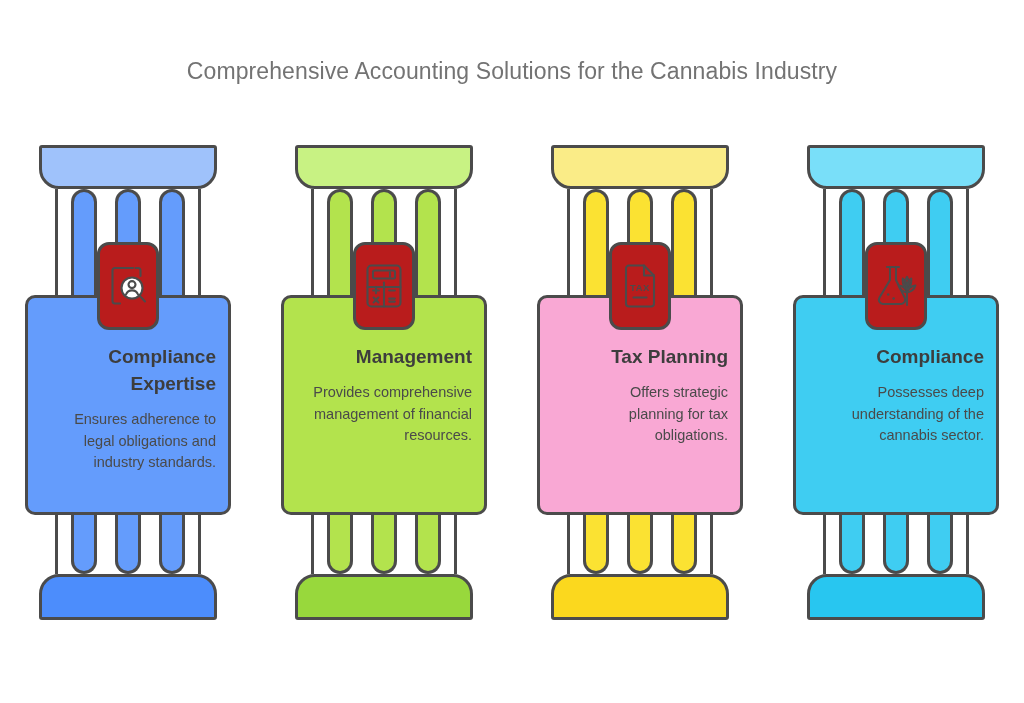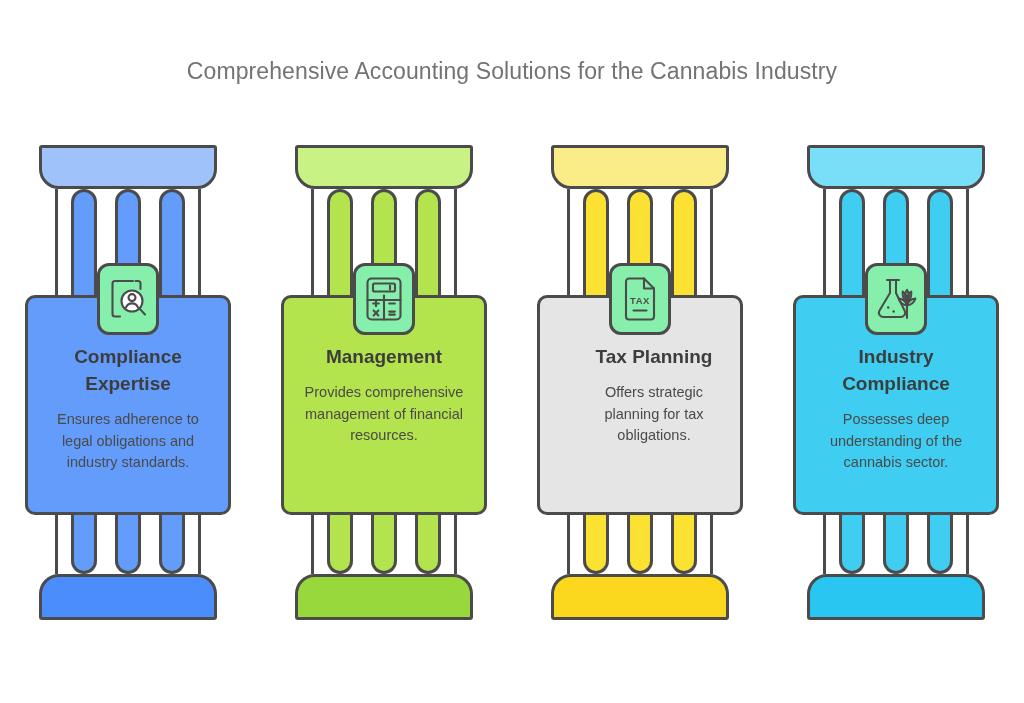--- a/index.html
+++ b/index.html
@@ -116,21 +116,21 @@
   .body-panel {
     position: absolute;
     top: 150px;
     left: 50%;
     transform: translateX(-50%);
     width: 206px;
     height: 220px;
     border: 3px solid #4b4b4b;
     border-radius: 10px;
     padding: 46px 12px 12px;
-    text-align: center;
+    text-align: right;
     z-index: 3;
   }
 
   .card-title {
     font-size: 19px;
     font-weight: bold;
     color: #3d3d3d;
     line-height: 1.42;
     margin-bottom: 11px;
   }
@@ -138,26 +138,26 @@
   .card-desc {
     font-size: 14.5px;
     font-weight: 400;
     color: #4a4a4a;
     line-height: 1.5;
   }
 
   
   .icon-badge {
     position: absolute;
-    top: 118px;
+    top: 97px;
     left: 50%;
     transform: translateX(-50%);
     width: 62px;
-    height: 72px;
-    background: #86efac;
+    height: 88px;
+    background: #b91c1c;
     border: 3px solid #4b4b4b;
     border-radius: 12px;
     z-index: 5;
     display: flex;
     align-items: center;
     justify-content: center;
   }
   .icon-badge svg { display: block; }
 </style>
 </head>
@@ -266,21 +266,21 @@
         <div class="shaft lower">
           <div class="wall left"></div>
           <div class="wall right"></div>
           <div class="flutes">
             <div class="flute" style="background: rgb(251, 226, 50);"></div>
             <div class="flute" style="background: rgb(251, 226, 50);"></div>
             <div class="flute" style="background: rgb(251, 226, 50);"></div>
           </div>
         </div>
         <div class="base" style="background: rgb(251, 216, 30);"></div>
-        <div class="body-panel" style="background: #e5e5e5; padding-left: 40px;">
+        <div class="body-panel" style="background: #f9a8d4; padding-left: 40px;">
           <div class="card-title">
             <div>Tax Planning</div>
           </div>
           <div class="card-desc">Offers strategic planning for tax obligations.</div>
         </div>
         <div class="icon-badge">
           <span>
             <svg width="36" height="46" viewBox="0 0 36 46" fill="none" stroke="#4b4b4b" stroke-width="2.1" stroke-linecap="round" stroke-linejoin="round">
               <path d="M4 5.5 a3 3 0 0 1 3 -3 H22 L32 12.5 V40.5 a3 3 0 0 1 -3 3 H7 a3 3 0 0 1 -3 -3 Z"></path>
               <path d="M22 2.5 V12.5 H32"></path>
@@ -306,21 +306,20 @@
           <div class="wall right"></div>
           <div class="flutes">
             <div class="flute" style="background: rgb(63, 205, 242);"></div>
             <div class="flute" style="background: rgb(63, 205, 242);"></div>
             <div class="flute" style="background: rgb(63, 205, 242);"></div>
           </div>
         </div>
         <div class="base" style="background: rgb(40, 198, 240);"></div>
         <div class="body-panel" style="background: rgb(63, 205, 242);">
           <div class="card-title">
-            <div>Industry</div>
             <div>Compliance</div>
           </div>
           <div class="card-desc">Possesses deep understanding of the cannabis sector.</div>
         </div>
         <div class="icon-badge">
           <span>
             <svg width="44" height="44" viewBox="0 0 44 44" fill="none" stroke="#4b4b4b" stroke-width="2.05" stroke-linecap="round" stroke-linejoin="round">
               <path d="M13 3 H25"></path>
               <path d="M16 3 V16 L5.5 33.5 a4.2 4.2 0 0 0 3.6 6.4 H27 a4.2 4.2 0 0 0 3.6 -6.4 L22 16 V3"></path>
               <circle cx="14.2" cy="30.5" r="1.25" fill="#4b4b4b" stroke="none"></circle>

